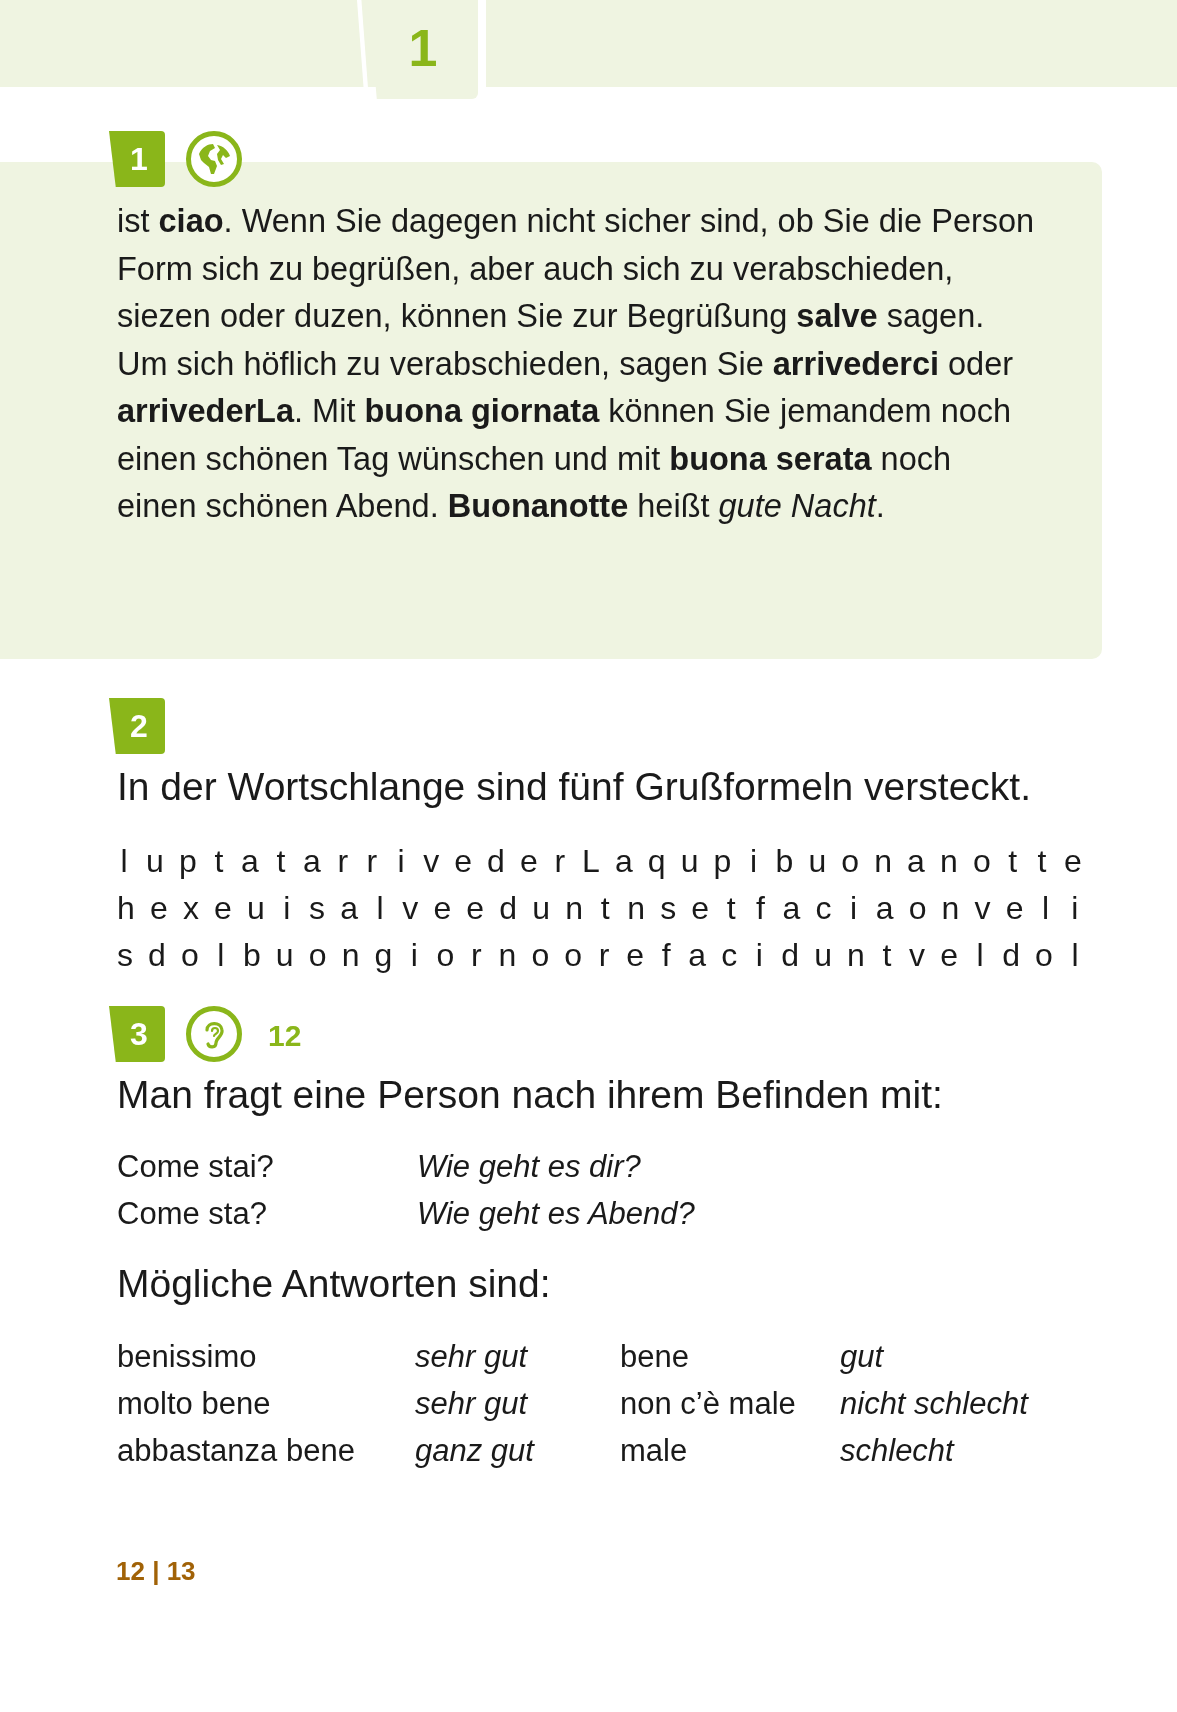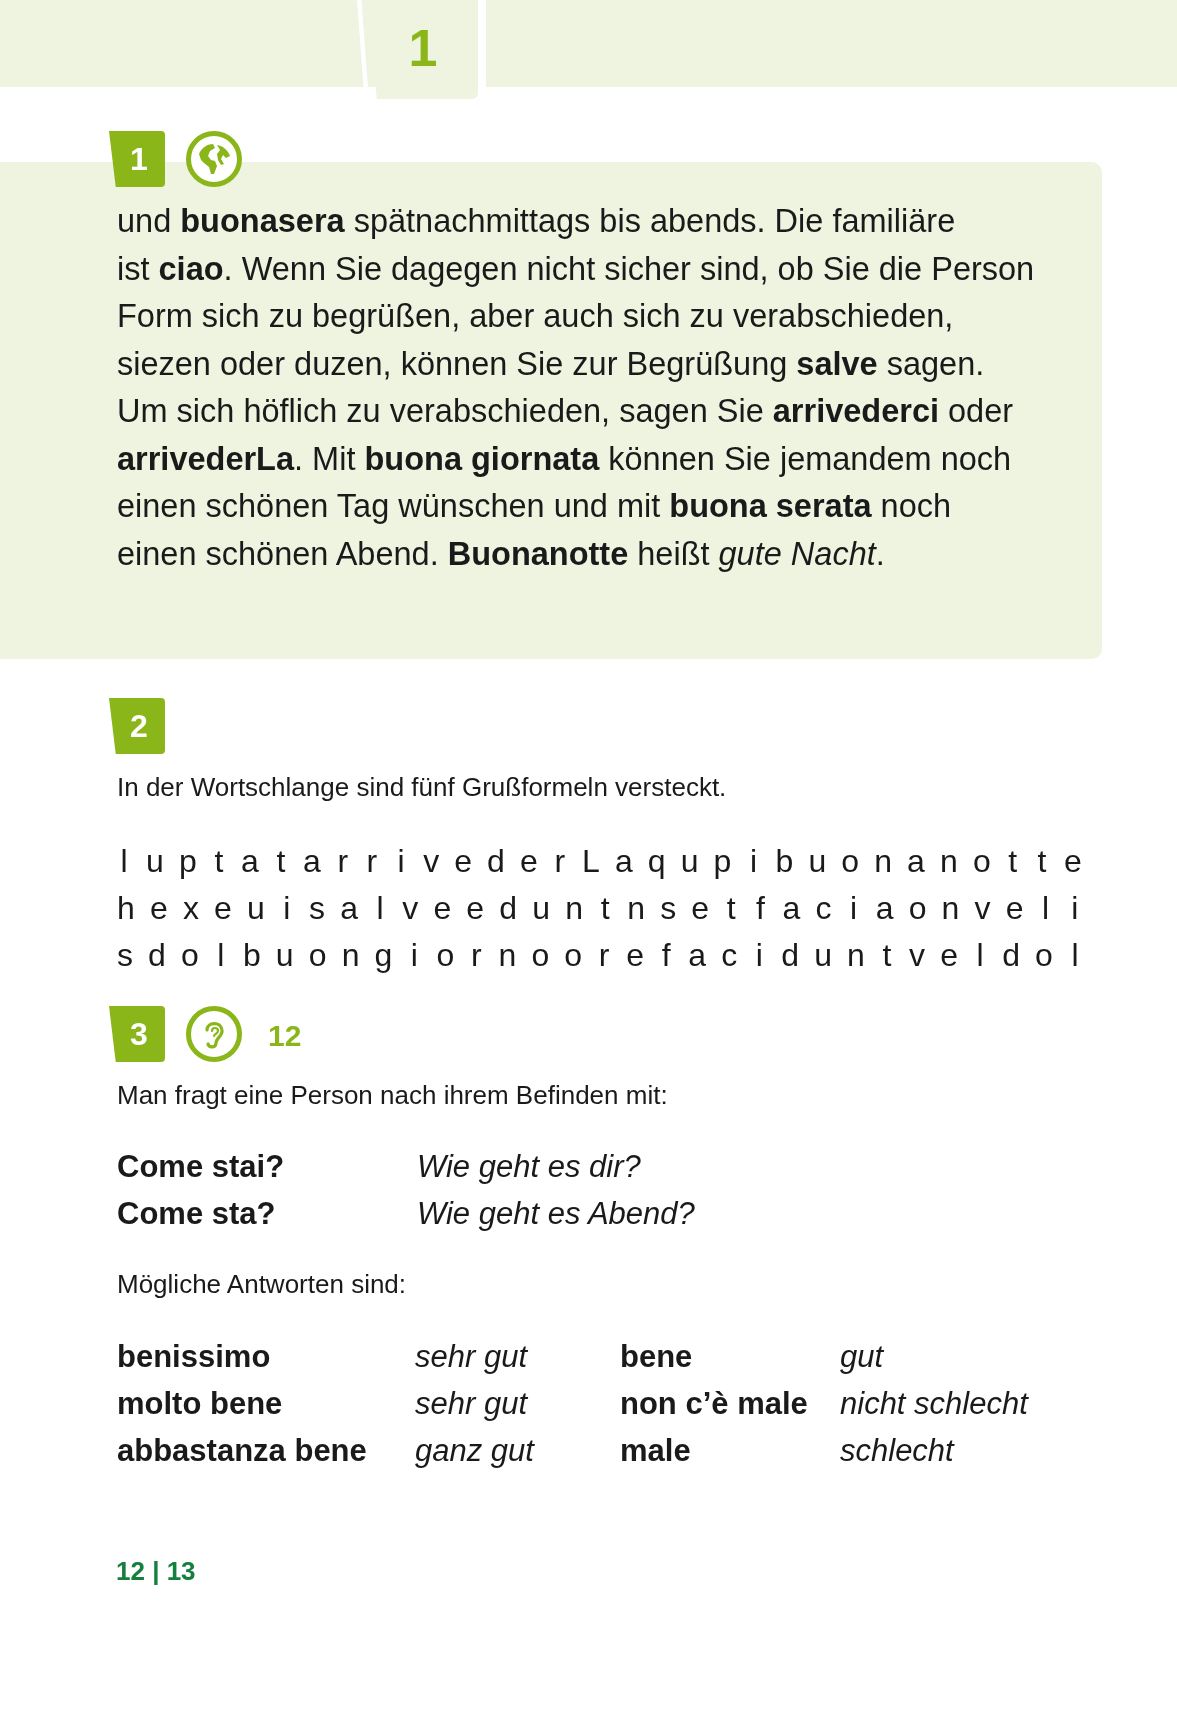--- a/index.html
+++ b/index.html
@@ -46,33 +46,33 @@
     background:#eff4e1; border-radius:0 10px 10px 0;
   }
   .para {
     position:absolute; left:117px; width:975px;
     font-size:32.5px; line-height:47.5px; color:#1a1a1a; margin:0;
   }
   .para b { font-weight:bold; }
   .para i { font-style:italic; }
   .line { display:block; white-space:nowrap; }
   .text {
-    position:absolute; left:117px; font-size:26px; line-height:44px; white-space:nowrap;
+    position:absolute; left:117px; font-size:39px; line-height:44px; white-space:nowrap;
   }
   .snake {
     position:absolute; left:117px; width:965px; font-size:32px; line-height:47px;
   }
   .snake-row { display:flex; justify-content:space-between; height:47px; }
   .snake-row span { display:inline-block; text-align:center; min-width:14px; }
   .grid-row { position:absolute; left:117px; height:48px; font-size:31px; line-height:48px; white-space:nowrap; }
   .grid-row span { position:absolute; top:0; }
-  .bold { font-weight:bold; }
+  .bold { font-weight:normal; }
   .ital { font-style:italic; }
   .page-num {
-    position:absolute; left:116px; top:1556px; font-size:26px; color:#15803d;
+    position:absolute; left:116px; top:1556px; font-size:26px; color:#a16207;
     font-weight:bold; line-height:30px;
   }
 </style>
 </head>
 <body>
 
 <div class="top-band"></div>
 <div class="tab-sep-left"></div>
 <div class="chapter-tab"></div>
 <div class="tab-sep-right"></div>
@@ -81,21 +81,20 @@
 <div class="info-box"></div>
 <div class="badge" style="left:109px;top:131px;">1</div>
 <div class="icon-circle" style="left:186px;top:131px;">
   <svg width="42" height="42" viewBox="0 0 42 42">
     <circle cx="21" cy="21" r="20" fill="#fff"></circle>
     <path d="M6 16 C9 9 15 6 20 6 L22 10 L17 13 L15 18 L18 22 L22 23 L24 28 L21 36 L18 36 L16 29 L11 25 L8 22 Z" fill="#8ab61a"></path>
     <path d="M24 7 C30 8 35 12 37 18 L33 20 L30 17 L28 21 L31 26 L28 27 L25 22 L24 16 L27 12 Z" fill="#8ab61a"></path>
   </svg>
 </div>
 <div class="para" style="top:198px;" id="sec1">
-    <span class="line"><span>und </span><b>buonasera</b><span> spätnachmittags bis abends. Die familiäre</span></span>
     <span class="line"><span>ist </span><b>ciao</b><span>. Wenn Sie dagegen nicht sicher sind, ob Sie die Person</span></span>
     <span class="line"><span>Form sich zu begrüßen, aber auch sich zu verabschieden,</span></span>
     <span class="line"><span>siezen oder duzen, können Sie zur Begrüßung </span><b>salve</b><span> sagen.</span></span>
     <span class="line"><span>Um sich höflich zu verabschieden, sagen Sie </span><b>arrivederci</b><span> oder</span></span>
     <span class="line"><b>arrivederLa</b><span>. Mit </span><b>buona giornata</b><span> können Sie jemandem noch</span></span>
     <span class="line"><span>einen schönen Tag wünschen und mit </span><b>buona serata</b><span> noch</span></span>
     <span class="line"><span>einen schönen Abend. </span><b>Buonanotte</b><span> heißt </span><i>gute Nacht</i><span>.</span></span>
   </div>
 
 <div class="badge" style="left:109px;top:698px;">2</div>

